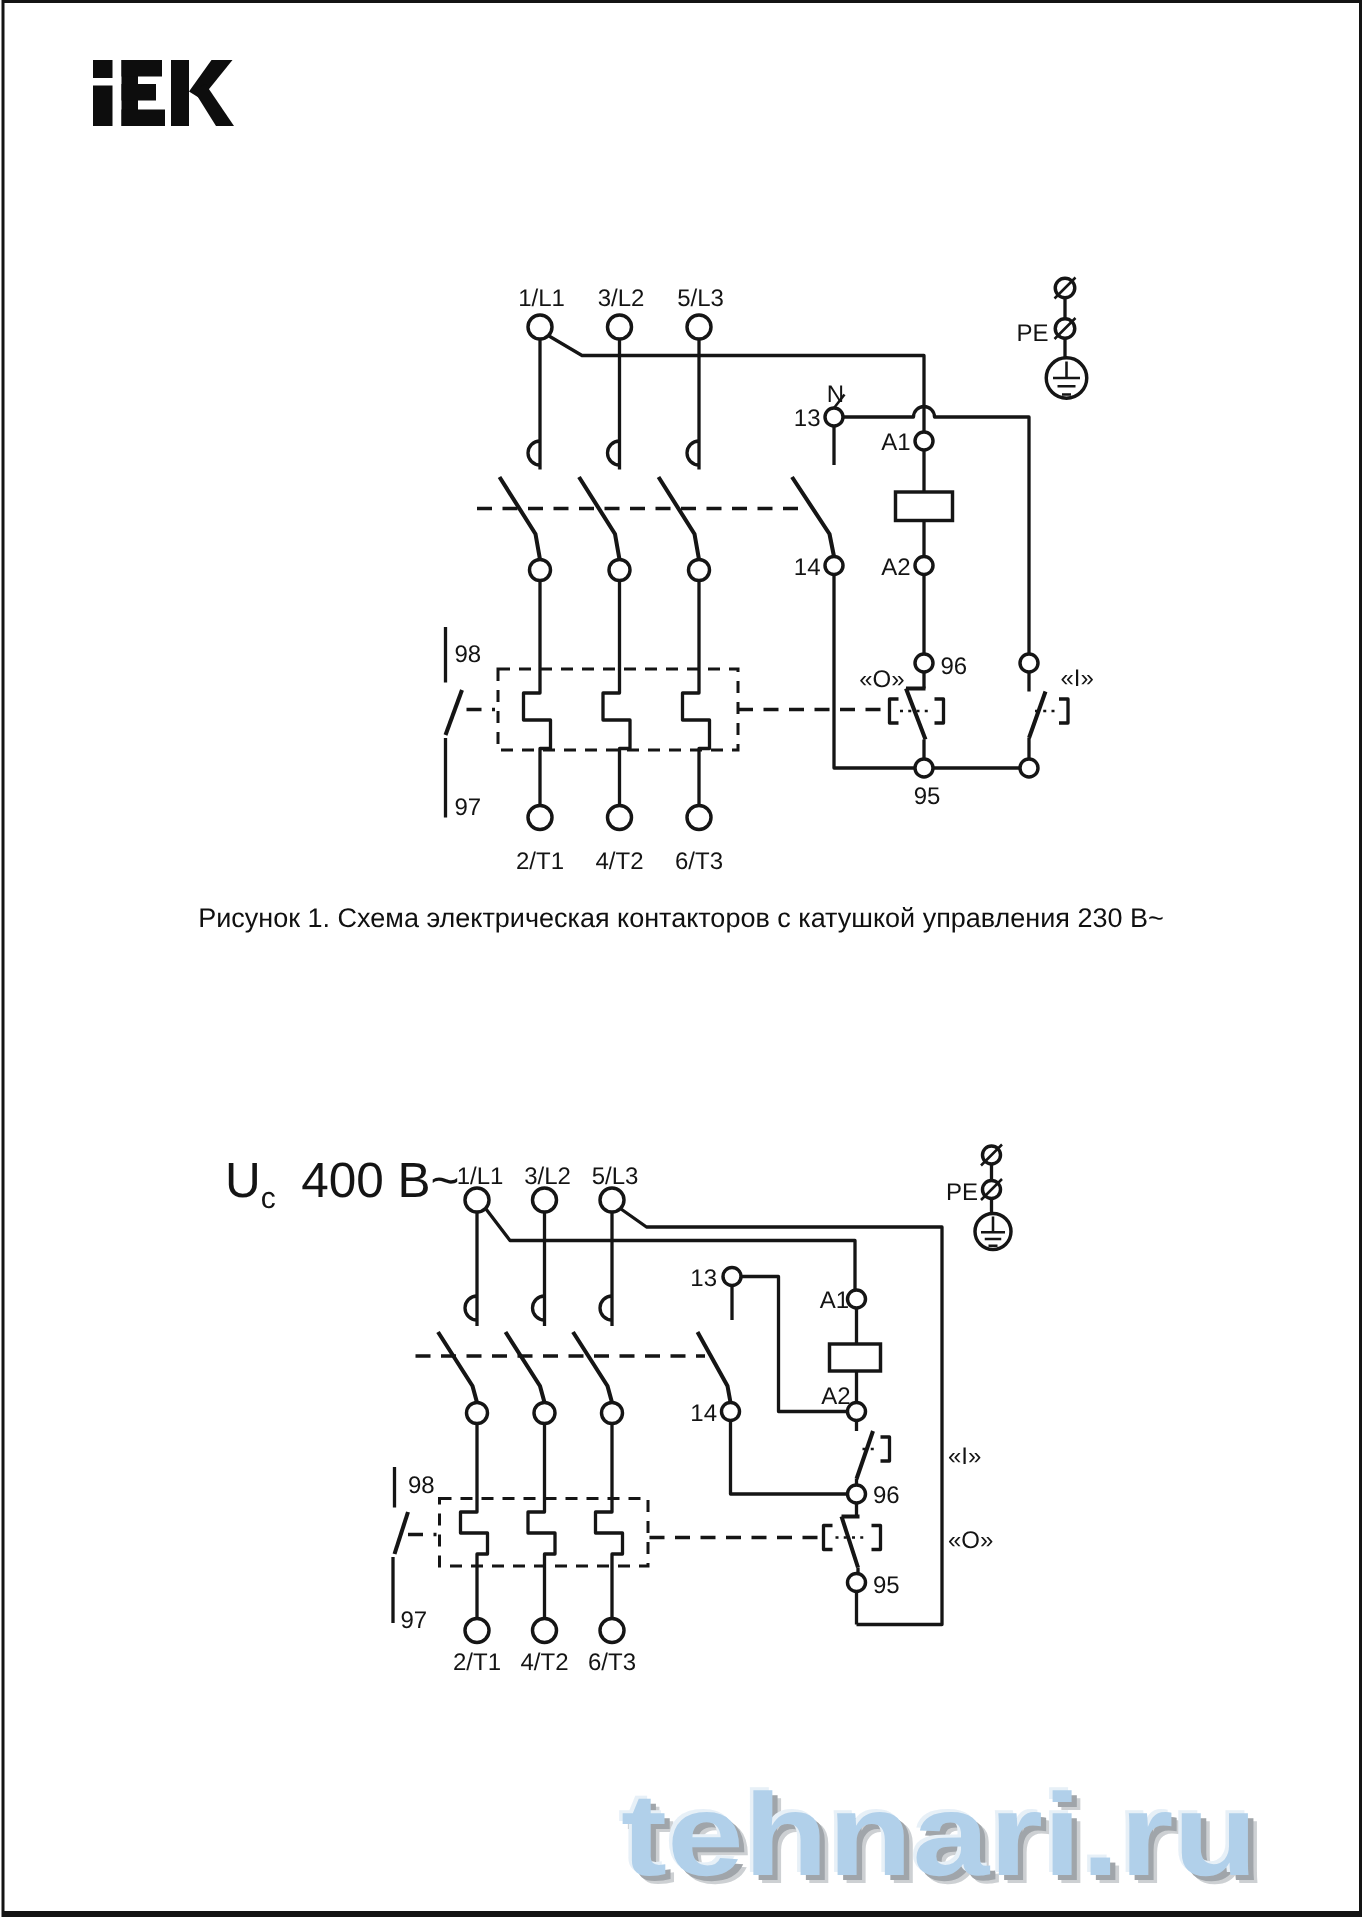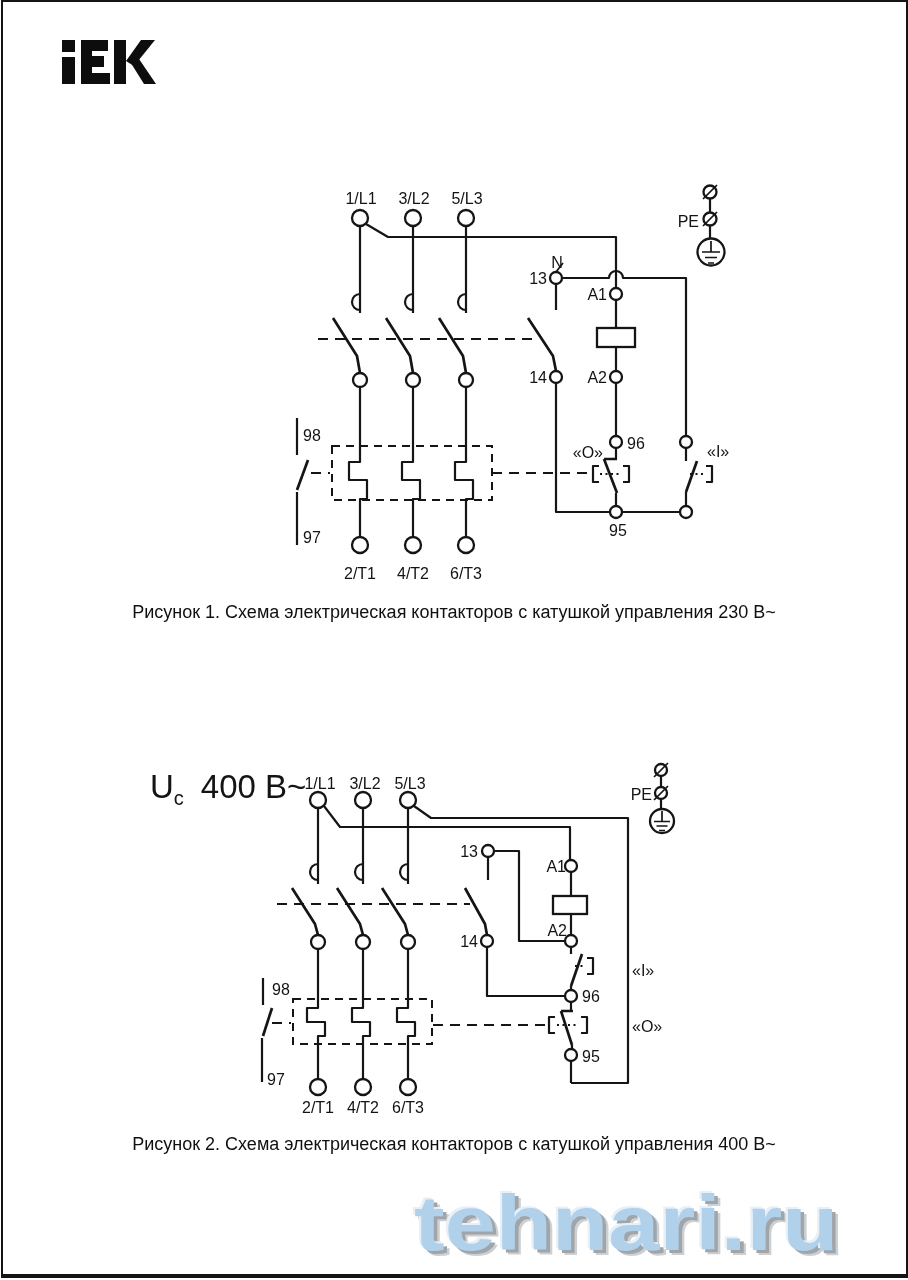--- a/index.html
+++ b/index.html
@@ -247,19 +247,18 @@
     <text class="lbl" x="267" y="1085">97</text>
     <text class="lbl end" x="652" y="800">PE</text>
   </g>
 </svg>
 
 <div class="uc-title" style="top:770px;">
   <span>U</span><span class="sub">c</span><span class="val">400 В~</span>
 </div>
 
 <div class="caption" style="top:602px;">Рисунок 1. Схема электрическая контакторов с катушкой управления 230 В~</div>
-<div class="caption" style="top:1134px;">Рисунок 2. Схема электрическая контакторов с катушкой управления 400 В~</div>
 
 <div class="watermark">tehnari.ru</div>
 
 <div class="frame"></div>
 
 </div>
 
 </body></html>

